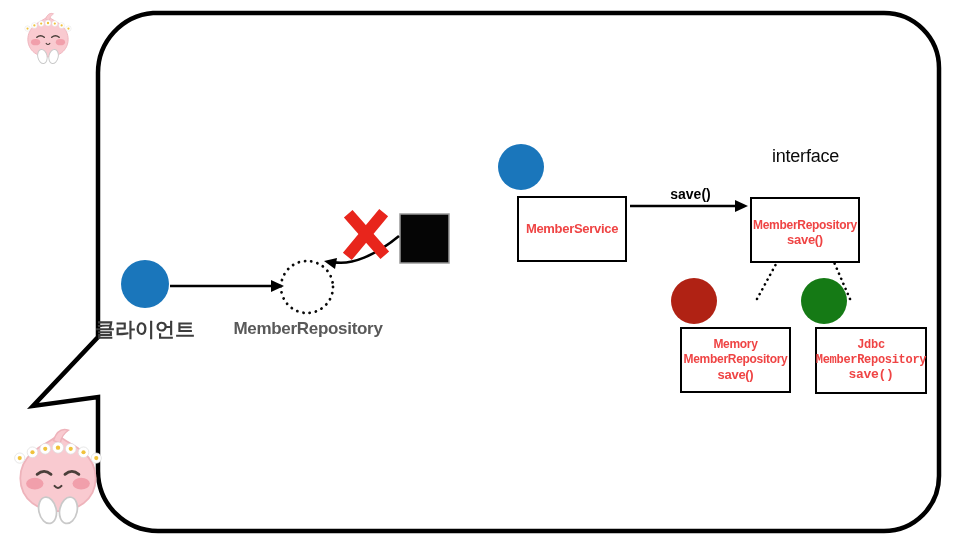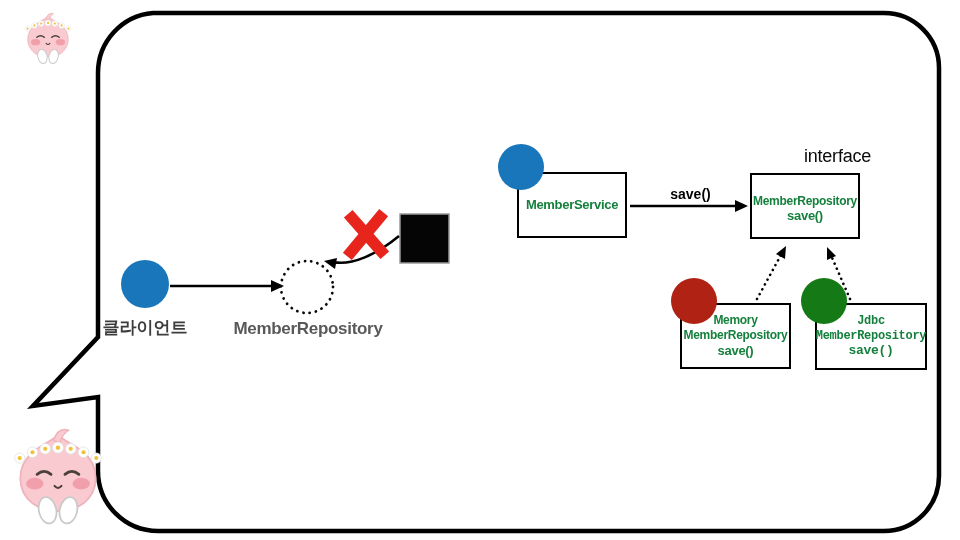--- a/index.html
+++ b/index.html
@@ -8,30 +8,30 @@
     font-family:"Liberation Sans","DejaVu Sans",sans-serif;
   }
   svg{display:block;}
   .layer{position:absolute;left:0;top:0;width:960px;height:540px;pointer-events:none;}
   .z0{z-index:0}.z2{z-index:2}.z3{z-index:3}.z4{z-index:4}.z5{z-index:5}
 
   
   .dbox{
     position:absolute;background:#fff;border:2.5px solid #000;
     display:flex;flex-direction:column;align-items:center;justify-content:center;
-    text-align:center;font-weight:bold;color:#15803d;letter-spacing:-0.3px;
+    text-align:center;font-weight:bold;color:#ef4444;letter-spacing:-0.3px;margin-top:24px;
   }
   .dbox .l{line-height:1.22;}
   .fs13{font-size:13px;}
   .fs12{font-size:12px;}
 
   .caption{position:absolute;text-align:center;}
-  #client-label{left:95px;top:316px;width:100px;font-size:17px;font-weight:bold;color:#3d3d3d;}
+  #client-label{left:95px;top:316px;width:100px;font-size:20px;font-weight:bold;color:#3d3d3d;}
   #left-repo-label{left:226px;top:319px;width:164px;font-size:17px;font-weight:bold;color:#595959;letter-spacing:-0.3px;}
-  #interface-caption{left:780px;top:146px;width:115px;font-size:18px;color:#0a0a0a;letter-spacing:-0.2px;}
+  #interface-caption{left:748px;top:146px;width:115px;font-size:18px;color:#0a0a0a;letter-spacing:-0.2px;}
   #save-arrow-label{left:648px;top:186px;width:85px;font-size:14px;font-weight:bold;color:#000;}
 
   #member-service-box{left:517px;top:172px;width:106px;height:62px;}
   #interface-box{left:750px;top:173px;width:106px;height:62px;padding-top:6px;box-sizing:content-box;height:56px;}
   #memory-box{left:680px;top:303px;width:107px;height:62px;}
   #jdbc-box{left:815px;top:303px;width:108px;height:63px;font-family:Liberation Mono, monospace;}
 </style>
 </head>
 <body>
 

